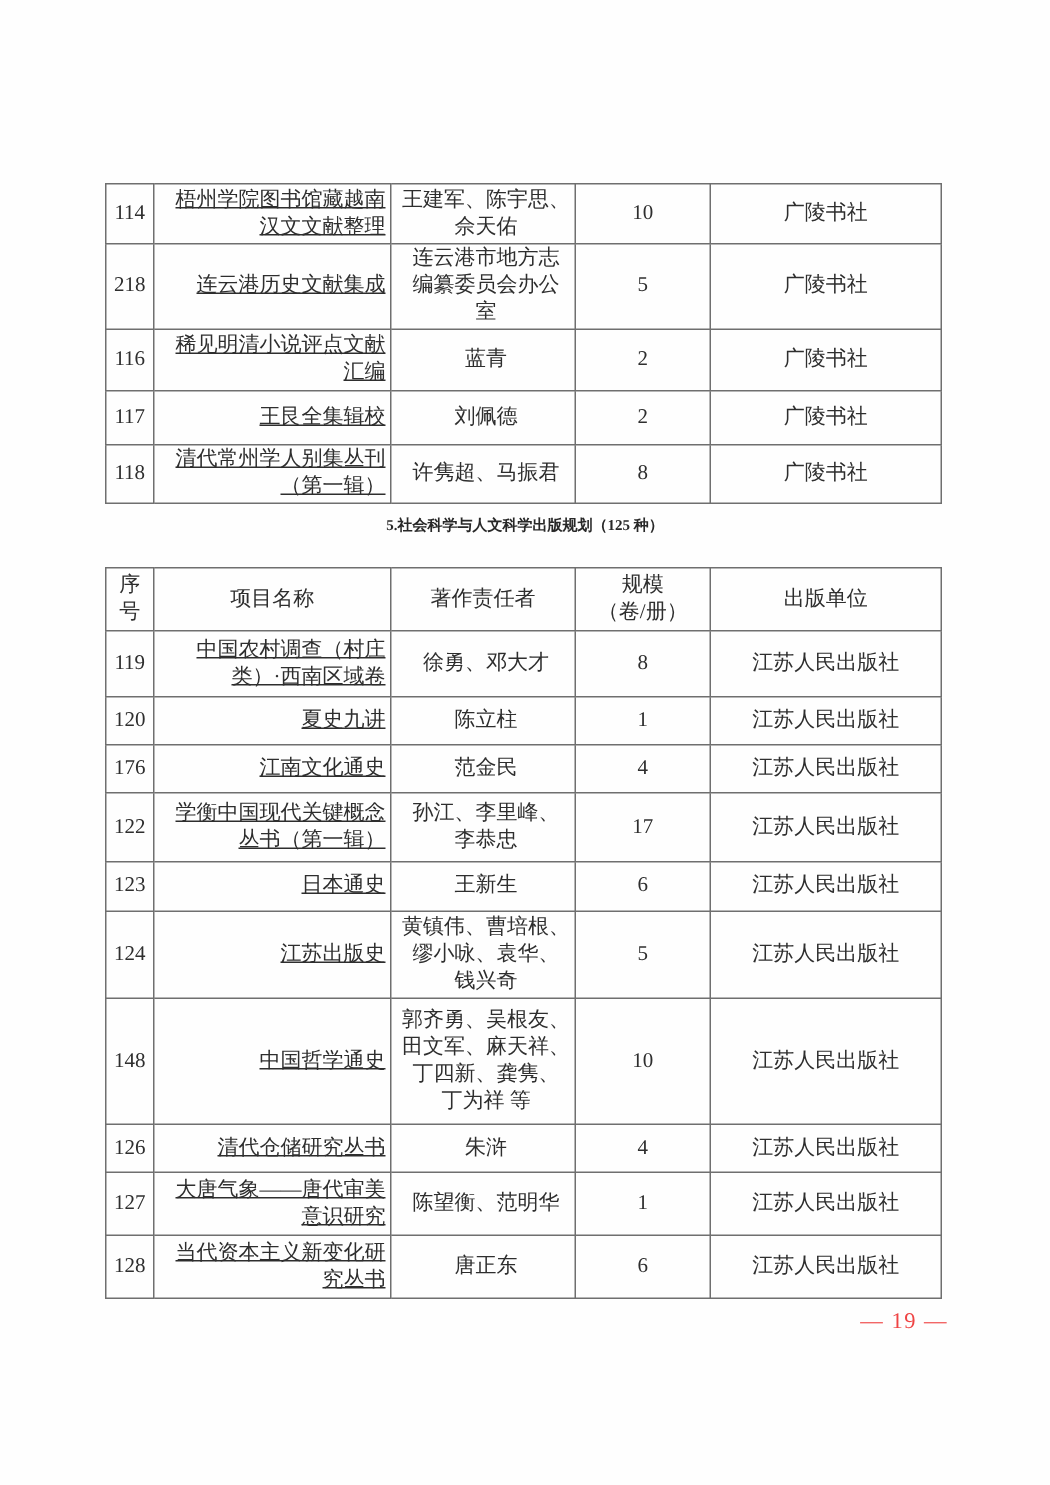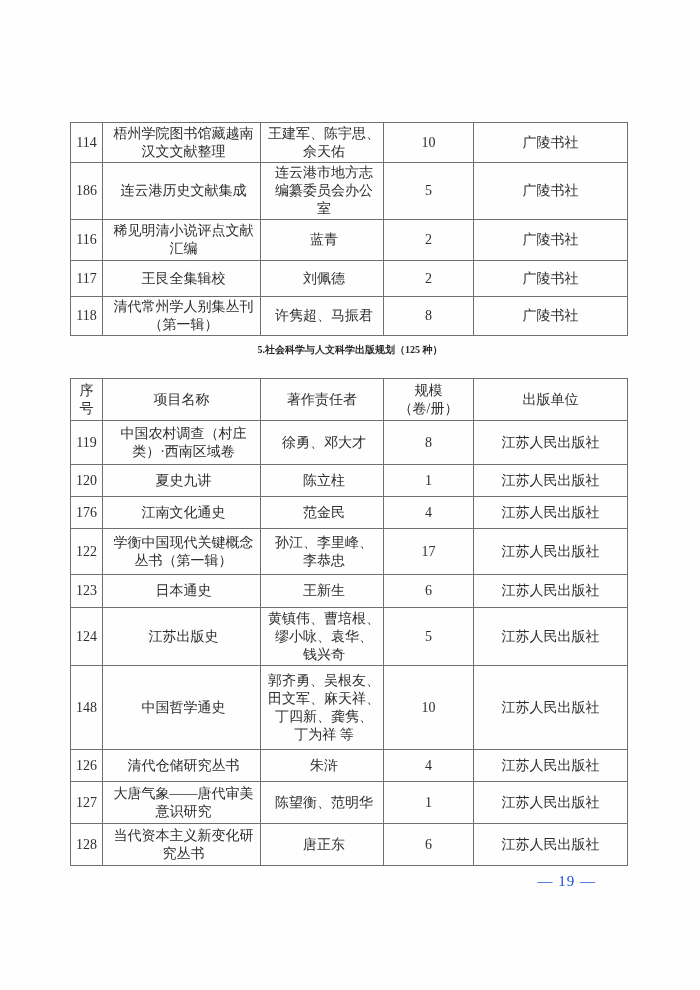--- a/index.html
+++ b/index.html
@@ -29,21 +29,21 @@
     border: 1px solid #6f6f6f;
     font-size: 14px;
     font-weight: normal;
     line-height: 18px;
     vertical-align: middle;
     white-space: pre-line;
     overflow: hidden;
     padding: 1px 2px;
   }
   .c-no    { text-align: center; font-size: 13.5px; }
-  .c-name  { text-align: center; padding-left: 7px !important; padding-right: 3px !important; }
+  .c-name  { text-align: right; padding-left: 7px !important; padding-right: 3px !important; text-decoration: underline; }
   .c-auth  { text-align: center; padding-left: 6px !important; padding-right: 2px !important; margin-left: 12px; }
   .c-scale { text-align: center; font-size: 14.5px; }
   .c-pub   { text-align: center; margin-top: 16px; }
   .doc-table th { text-align: center; }
   .section-title {
     position: absolute;
     top: 343px;
     left: 0;
     width: 700px;
     text-align: center;
@@ -51,22 +51,23 @@
     font-size: 10px;
     color: #282828;
   }
   .page-number {
     position: absolute;
     top: 873px;
     left: 0;
     width: 596px;
     text-align: right;
     font-size: 15px;
-    color: #1d4ed8;
+    color: #ef4444;
     letter-spacing: 1px;
+    padding-left: 36px;
   }
 </style>
 </head>
 <body>
 
 <div class="page">
 
   <table class="doc-table" id="table1">
     <colgroup>
       <col style="width:32px">
@@ -79,21 +80,21 @@
       <tr style="height:40px">
         <td class="c-no">114</td>
         <td class="c-name">梧州学院图书馆藏越南
 汉文文献整理</td>
         <td class="c-auth">王建军、陈宇思、
 佘天佑</td>
         <td class="c-scale">10</td>
         <td class="c-pub">广陵书社</td>
       </tr>
       <tr style="height:55px">
-        <td class="c-no">186</td>
+        <td class="c-no">218</td>
         <td class="c-name">连云港历史文献集成</td>
         <td class="c-auth">连云港市地方志
 编纂委员会办公
 室</td>
         <td class="c-scale">5</td>
         <td class="c-pub">广陵书社</td>
       </tr>
       <tr style="height:41px">
         <td class="c-no">116</td>
         <td class="c-name">稀见明清小说评点文献

